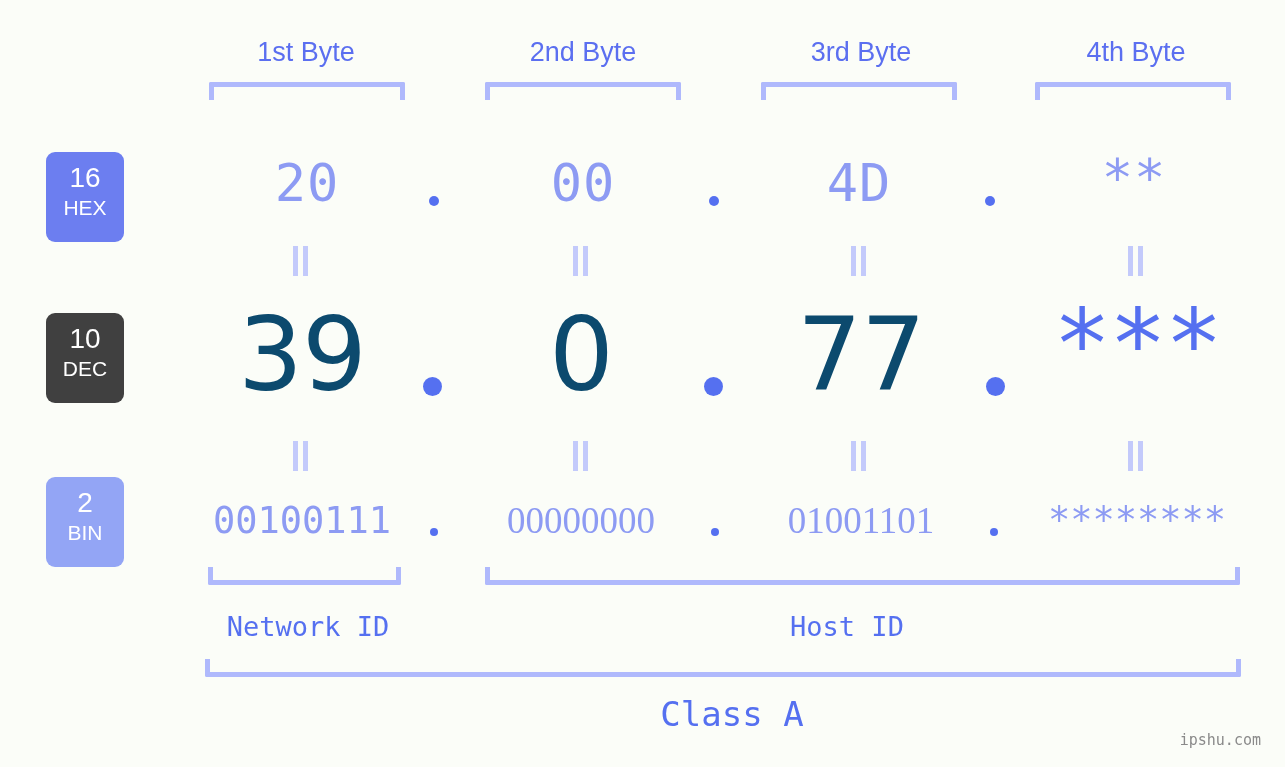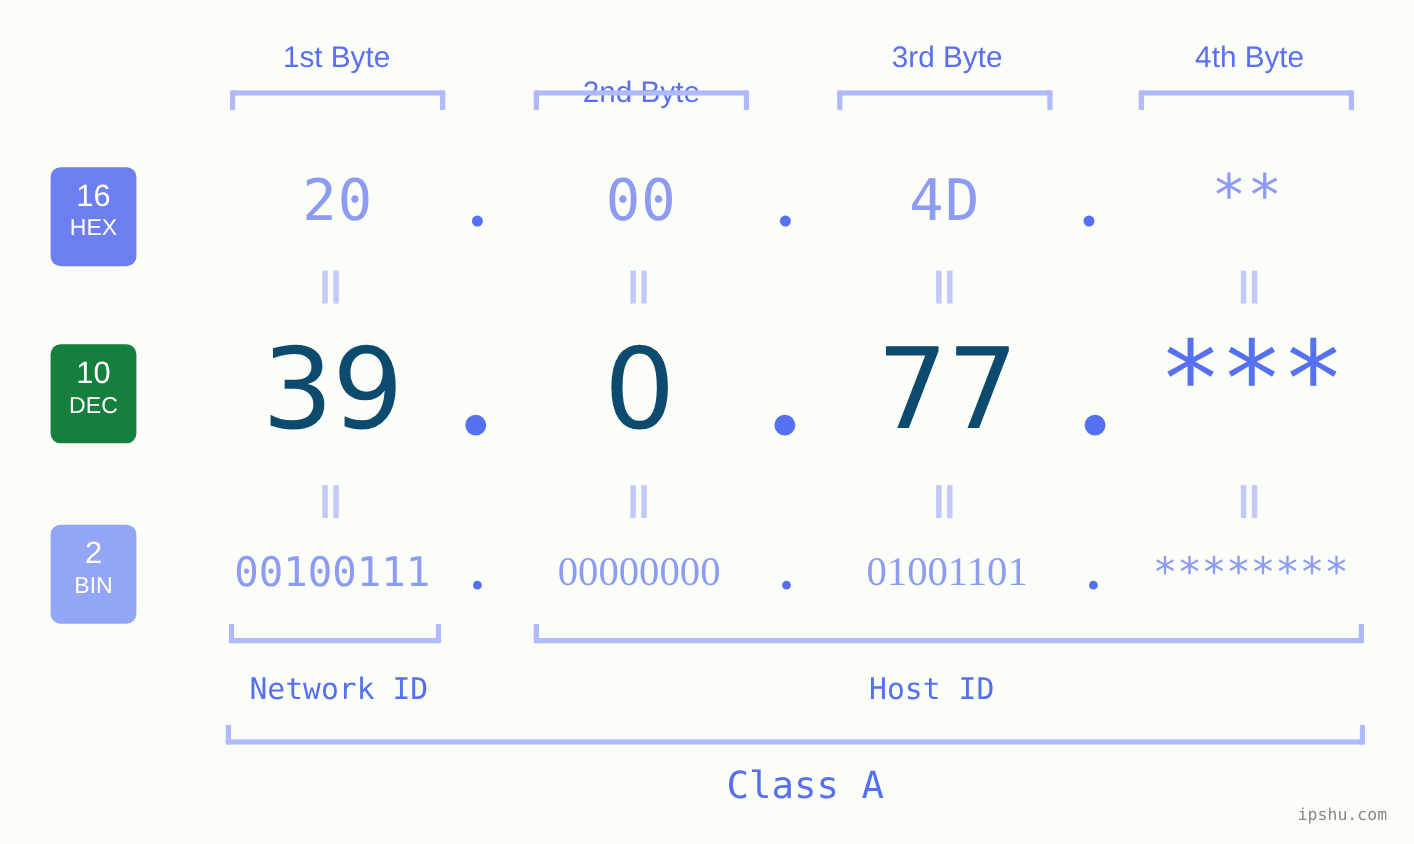--- a/index.html
+++ b/index.html
@@ -174,21 +174,21 @@
     color: #8a8a8a;
     letter-spacing: 0px;
   }
 </style>
 </head>
 <body>
 
 <div id="stage">
 
   <div class="byte-header" style="left:176px; width:260px;">1st Byte</div>
-  <div class="byte-header" style="left:453px; width:260px;margin-top:32px;">2nd Byte</div>
+  <div class="byte-header" style="left:453px; width:260px;">2nd Byte</div>
   <div class="byte-header" style="left:731px; width:260px;">3rd Byte</div>
   <div class="byte-header" style="left:1006px; width:260px;">4th Byte</div>
 
   <div class="bracket-down" style="left:209px; top:82px; width:196px;"></div>
   <div class="bracket-down" style="left:485px; top:82px; width:196px;"></div>
   <div class="bracket-down" style="left:761px; top:82px; width:196px;"></div>
   <div class="bracket-down" style="left:1035px; top:82px; width:196px;"></div>
 
   <div class="badge" style="top:152px; height:90px; background:#6c7ef0;">
     <span class="num">16</span>
@@ -216,21 +216,21 @@
     </div>
   <div class="eq" style="left:850px; top:246px;">
       <i class="a"></i>
       <i class="b"></i>
     </div>
   <div class="eq" style="left:1127px; top:246px;">
       <i class="a"></i>
       <i class="b"></i>
     </div>
 
-  <div class="badge" style="top:313px; height:90px; background:#15803d;">
+  <div class="badge" style="top:313px; height:90px; background:#404040;">
     <span class="num">10</span>
     <span class="name">DEC</span>
   </div>
 
   <div class="val dec-val" style="left:172px; top:300px; width:260px;">39</div>
   <div class="dot dot-dec" style="left:423px; top:377px;"></div>
 
   <div class="val dec-val" style="left:451px; top:300px; width:260px;">0</div>
   <div class="dot dot-dec" style="left:704px; top:377px;"></div>
 

